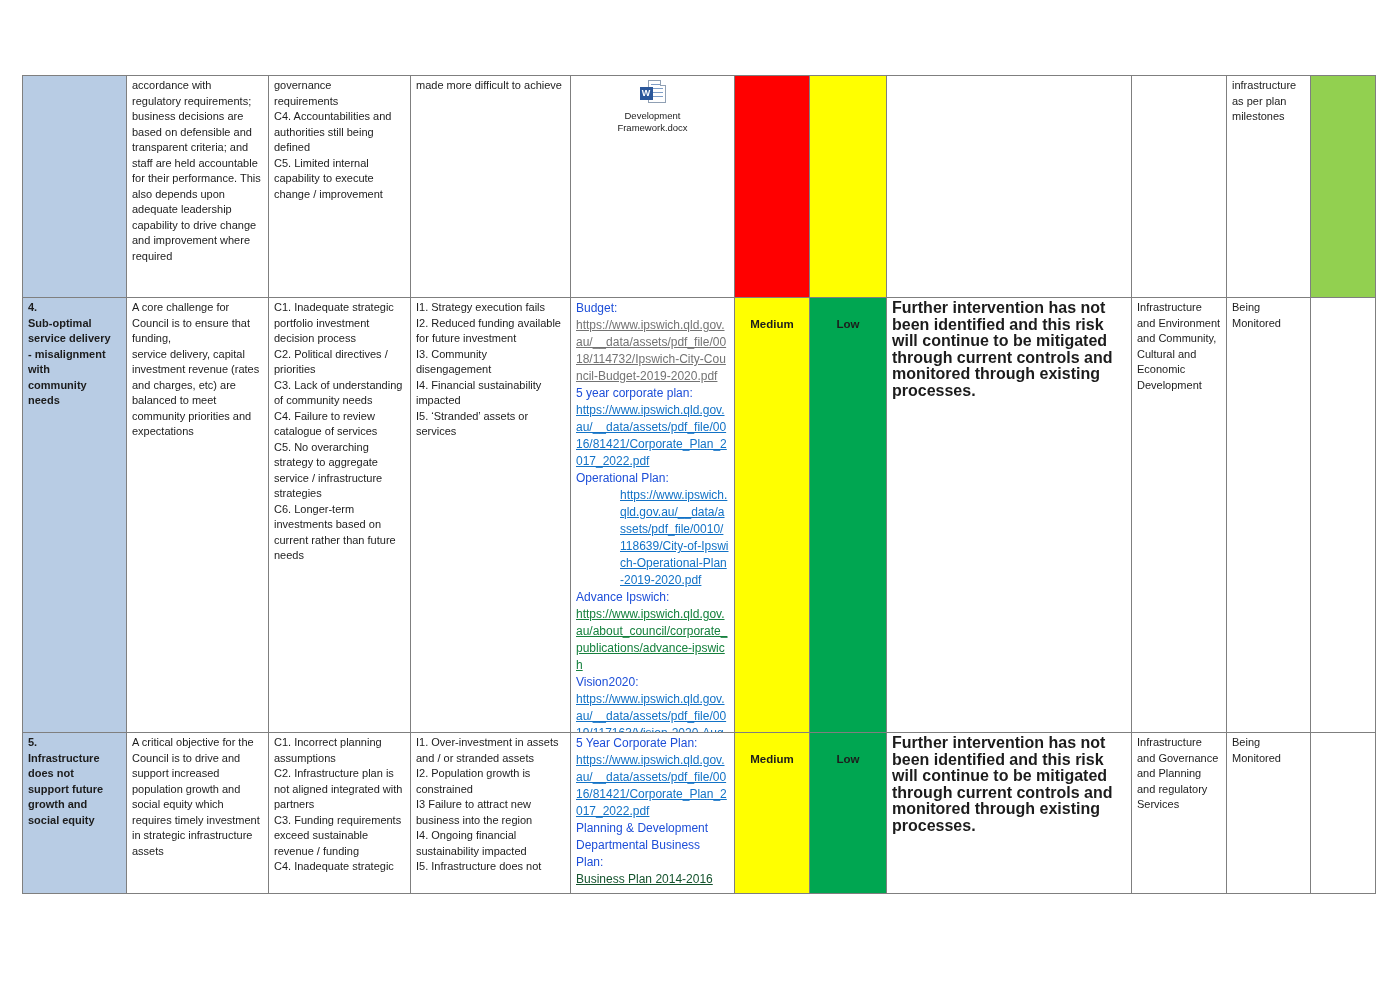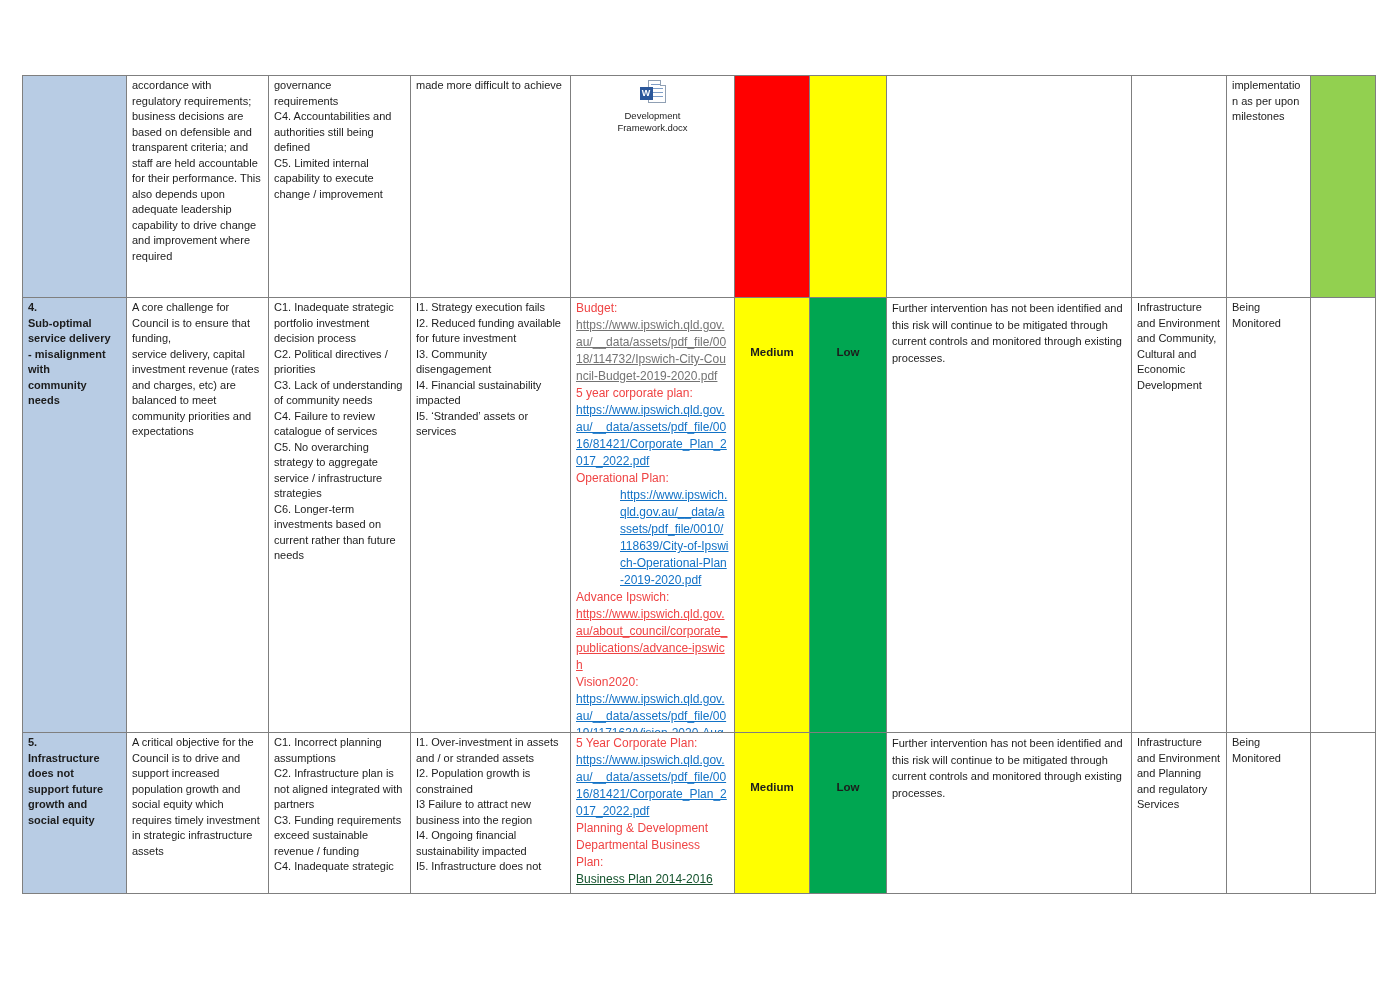--- a/index.html
+++ b/index.html
@@ -13,27 +13,27 @@
   .cw { overflow:hidden; padding:2px 5px 0 5px; font-size:11px; line-height:15.5px;
         overflow-wrap:break-word; word-wrap:break-word; }
   .pre { white-space:pre-line; }
 
   tr.r3 .cw { height:221px; }
   tr.r4 .cw { height:434px; }
   tr.r5 .cw { height:160px; }
 
   .c-risk .cw { font-weight:bold; }
 
-  .c-rate .cw { text-align:center; font-weight:bold; font-size:11.5px; padding-top:47px; }
+  .c-rate .cw { text-align:center; font-weight:bold; font-size:11.5px; padding-top:19px; }
 
   .c-refs .cw { font-size:12px; line-height:17px; }
-  .ref-label { color:#ef4444; }
+  .ref-label { color:#1d4ed8; }
   .ref-link { display:block; text-decoration:underline; word-break:break-all; cursor:pointer; }
 
-  .c-interv .cw { font-size:11px; line-height:16.5px; }
+  .c-interv .cw { font-size:16px; line-height:16.5px;font-weight:bold; }
 
   .center { text-align:center; }
 
   
   .doc-object { display:inline-block; margin-top:2px; cursor:pointer; max-width:120px; }
   .word-icon { position:relative; width:30px; height:27px; margin:0 auto; }
   .word-page { position:absolute; left:10px; top:0; width:18px; height:23px;
                background:#ffffff; border:1px solid #90a0b4; }
   .word-page::before { content:""; position:absolute; left:2px; right:2px; top:3px; height:16px;
                background:repeating-linear-gradient(to bottom,#7f9ec7 0 1px,transparent 1px 4px); }
@@ -96,21 +96,21 @@
     <td class="c-rate" style="background: rgb(255, 255, 0);">
       <div class="cw"></div>
     </td>
     <td class="c-interv">
       <div class="cw pre"></div>
     </td>
     <td>
       <div class="cw pre"></div>
     </td>
     <td>
-      <div class="cw pre">implementation as per upon milestones</div>
+      <div class="cw pre">infrastructure as per plan milestones</div>
     </td>
     <td style="background: rgb(146, 208, 80);">
       <div class="cw"></div>
     </td>
   </tr>
 
   <tr class="r4">
     <td class="c-risk" style="background: rgb(184, 204, 228);">
       <div class="cw pre">4.
 Sub-optimal
@@ -141,21 +141,21 @@
     </td>
     <td class="c-refs">
       <div class="cw">
               <div class="ref-label">Budget:</div>
               <a class="ref-link" href="#" style="color: #737373;">https://www.ipswich.qld.gov.au/__data/assets/pdf_file/0018/114732/Ipswich-City-Council-Budget-2019-2020.pdf</a>
               <div class="ref-label">5 year corporate plan:</div>
               <a class="ref-link" href="#" style="color: rgb(18, 114, 198);">https://www.ipswich.qld.gov.au/__data/assets/pdf_file/0016/81421/Corporate_Plan_2017_2022.pdf</a>
               <div class="ref-label">Operational Plan:</div>
               <a class="ref-link" href="#" style="color: rgb(18, 114, 198); margin-left: 44px;">https://www.ipswich.qld.gov.au/__data/assets/pdf_file/0010/118639/City-of-Ipswich-Operational-Plan-2019-2020.pdf</a>
               <div class="ref-label">Advance Ipswich:</div>
-              <a class="ref-link" href="#" style="color: #ef4444;">https://www.ipswich.qld.gov.au/about_council/corporate_publications/advance-ipswich</a>
+              <a class="ref-link" href="#" style="color: #15803d;">https://www.ipswich.qld.gov.au/about_council/corporate_publications/advance-ipswich</a>
               <div class="ref-label">Vision2020:</div>
               <a class="ref-link" href="#" style="color: rgb(18, 114, 198);">https://www.ipswich.qld.gov.au/__data/assets/pdf_file/0019/117163/Vision-2020-August-2019.pdf</a>
             </div>
     </td>
     <td class="c-rate" style="background: rgb(255, 255, 0);">
       <div class="cw">Medium</div>
     </td>
     <td class="c-rate" style="background: rgb(0, 166, 81);">
       <div class="cw">Low</div>
     </td>
@@ -210,21 +210,21 @@
     <td class="c-rate" style="background: rgb(255, 255, 0);">
       <div class="cw">Medium</div>
     </td>
     <td class="c-rate" style="background: rgb(0, 166, 81);">
       <div class="cw">Low</div>
     </td>
     <td class="c-interv">
       <div class="cw pre">Further intervention has not been identified and this risk will continue to be mitigated through current controls and monitored through existing processes.</div>
     </td>
     <td>
-      <div class="cw pre">Infrastructure and Environment and Planning and regulatory Services</div>
+      <div class="cw pre">Infrastructure and Governance and Planning and regulatory Services</div>
     </td>
     <td>
       <div class="cw pre">Being Monitored</div>
     </td>
     <td style="background: rgb(255, 255, 255);">
       <div class="cw"></div>
     </td>
   </tr>
 </tbody>
     </table>

